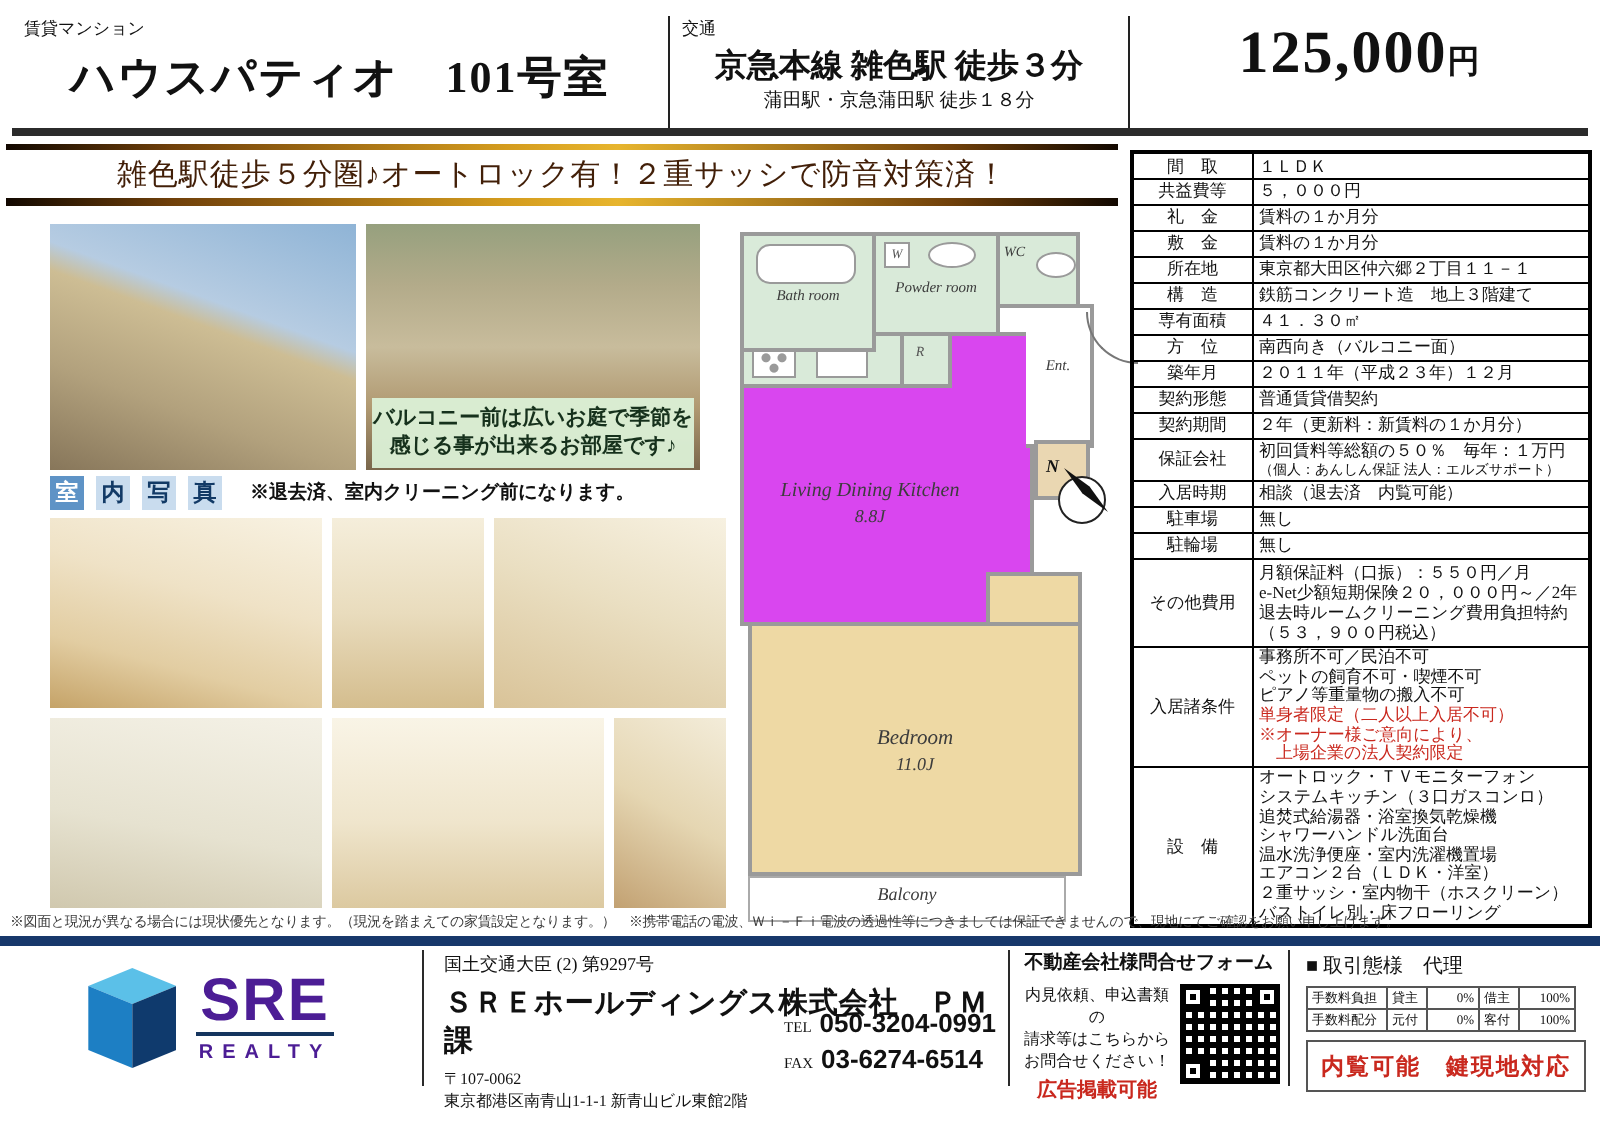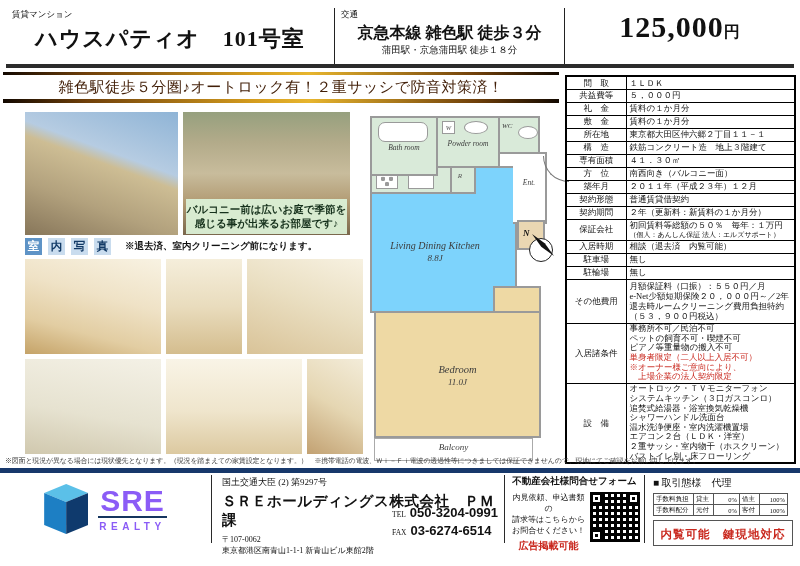--- a/index.html
+++ b/index.html
@@ -59,21 +59,21 @@
        background:linear-gradient(210deg,#f3ecd9 0%,#e5d6b2 50%,#c2a172 100%); }
   
   .floorplan{ position:absolute; left:365px; top:108px; width:196px; height:356px; background:#fff; }
   .fp{ position:absolute; border:2px solid #9a9a9a; }
   .fp-bath   { left:5px;  top:8px;  width:68px; height:60px; background:#d9ead9; }
   .fp-powder { left:71px; top:8px;  width:64px; height:52px; background:#d9ead9; }
   .fp-wc     { left:133px;top:8px;  width:42px; height:38px; background:#d9ead9; }
   .fp-hall   { left:114px;top:44px; width:44px; height:90px; background:#fff; }
   .fp-ent    { left:148px;top:44px; width:34px; height:72px; background:#fff; border-left:none; }
   .fp-mat    { left:152px;top:112px;width:28px; height:30px; background:#ead7b2; }
-  .fp-ldk    { left:5px;  top:58px; width:147px; height:147px; background:#7dd3fc; }
+  .fp-ldk    { left:5px;  top:58px; width:147px; height:147px; background:#d946ef; }
   .fp-kitchen{ left:5px;  top:58px; width:82px;  height:28px; background:#d9ead9; }
   .fp-fridge { left:85px; top:58px; width:26px;  height:28px; background:#d9ead9; }
   .fp-closet { left:128px;top:178px;width:48px;  height:27px; background:#eed9a4; }
   .fp-bed    { left:9px;  top:203px;width:167px; height:127px; background:#eed9a4; }
   .fp-balcony{ left:9px;  top:330px;width:159px; height:23px; background:#fff; border:1.5px solid #aaa; }
   .fp-label{ position:absolute; font-style:italic; color:#3c3c3c; text-align:center; width:100%; }
   .lbl-bath   { top:26px; font-size:7.5px; line-height:8.5px; }
   .lbl-powder { top:22px; font-size:7.5px; line-height:8.5px; }
   .lbl-wc     { top:4px;  left:2px; width:auto; font-size:7px; text-align:left; }
   .lbl-ent    { top:24px; font-size:7.5px; }
@@ -124,21 +124,21 @@
   .navy-bar{ position:absolute; left:0; top:468px; width:800px; height:5px; background:#17386b; }
   
   .footer{ position:absolute; left:0; top:473px; width:800px; height:72px; display:flex; }
   .f-div{ width:1px; background:#2a2a2a; margin:2px 0; }
   .f-logo{ width:211px; display:flex; align-items:center; justify-content:center; gap:10px; }
   .cube{ position:relative; width:44px; height:50px; }
   .cube div{ position:absolute; left:0; top:0; width:100%; height:100%; }
   .cf1{ background:#5bc0e8; clip-path:polygon(50% 0,100% 18%,50% 36%,0 18%); }
   .cf2{ background:#1d7fc4; clip-path:polygon(0 18%,50% 36%,50% 100%,0 82%); }
   .cf3{ background:#0f3a6d; clip-path:polygon(100% 18%,50% 36%,50% 100%,100% 82%); }
-  .logo-text{ text-align:center; font-family:"Liberation Sans","DejaVu Sans",sans-serif; color:#8b5cf6; }
+  .logo-text{ text-align:center; font-family:"Liberation Sans","DejaVu Sans",sans-serif; color:#4c1d95; }
   .logo-sre{ font-size:30px; font-weight:bold; letter-spacing:1px; line-height:30px;
              border-bottom:2.5px solid #15355e; padding:0 2px; }
   .logo-realty{ font-size:10px; font-weight:bold; letter-spacing:4.5px; margin-top:3px; }
   .f-company{ width:292px; padding:3px 6px 0 10px; position:relative; }
   .f-license{ font-size:9px; }
   .f-name{ font-size:14.5px; font-weight:bold; margin-top:3px; letter-spacing:0.5px; }
   .f-addr{ font-size:8px; margin-top:5px; line-height:10.5px; }
   .f-telfax{ position:absolute; right:6px; bottom:6px; text-align:left; }
   .f-telfax .tl{ font-size:7.5px; }
   .f-telfax .num{ font-size:13px; font-weight:bold; font-family:"Liberation Sans",sans-serif; }

